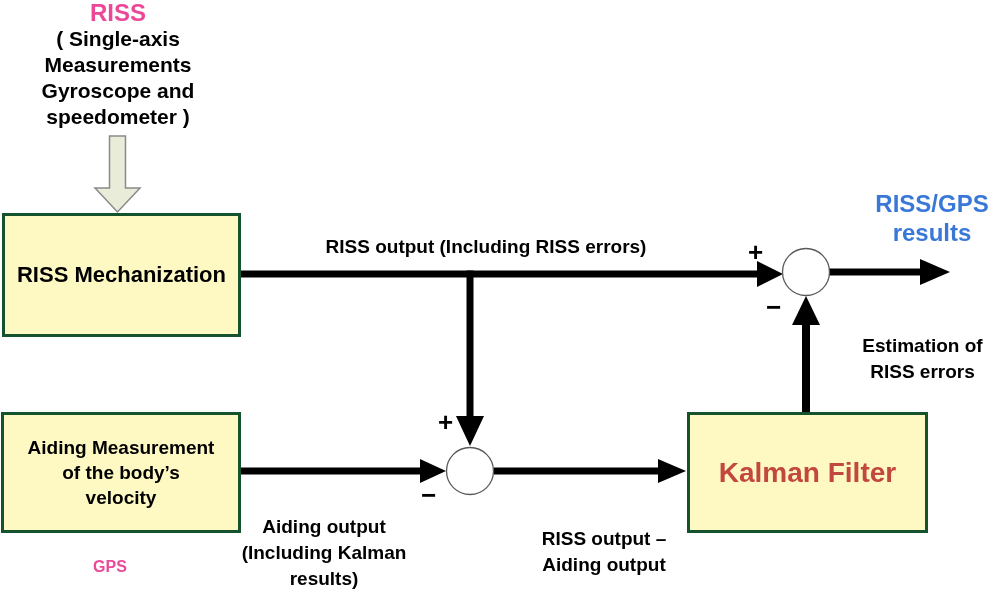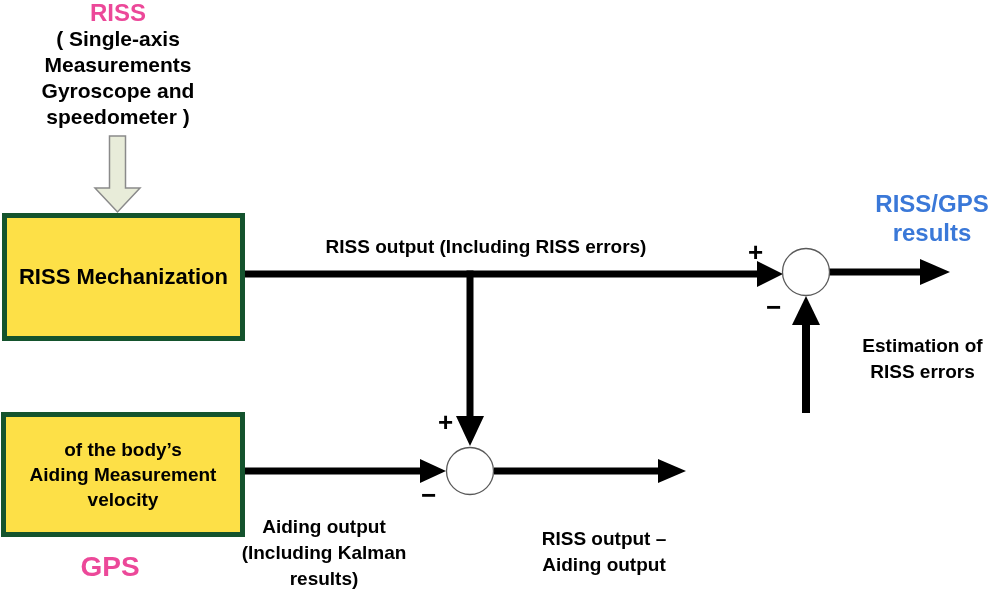--- a/index.html
+++ b/index.html
@@ -3,38 +3,38 @@
 <meta charset="utf-8">
 <style>
   html,body{margin:0;padding:0;background:#ffffff;}
   #stage{
     position:relative;width:1000px;height:595px;background:#ffffff;
     font-family:"Liberation Sans",sans-serif;font-weight:bold;color:#000;
     overflow:hidden;
   }
   svg.wires{position:absolute;left:0;top:0;z-index:1;}
   .box{
-    position:absolute;z-index:2;background:#fde047;border:5px solid #14532d;
+    position:absolute;z-index:2;background:#fef9c3;border:3px solid #14532d;
     display:flex;flex-direction:column;align-items:center;justify-content:center;
     text-align:center;white-space:nowrap;
   }
   .lbl{position:absolute;z-index:3;text-align:center;white-space:nowrap;}
   .navy{color:#ec4899;}
   .brightblue{color:#3a78d8;}
   .red{color:#c2473f;}
   .sign{position:absolute;z-index:3;font-size:26px;line-height:26px;}
   
   .riss-head-title{font-size:24px;line-height:26px;}
   .riss-head-line{font-size:21px;line-height:26px;}
   .mech-label{font-size:22px;line-height:24px;}
   .gps-line{font-size:19px;line-height:25px;}
   .kalman-label{font-size:28px;line-height:30px;}
   .flow-label{font-size:19px;line-height:26px;}
   .results-label{font-size:24px;line-height:29px;}
-  .gps-caption{font-size:28px;line-height:26px;}
+  .gps-caption{font-size:16px;line-height:26px;}
 </style>
 </head>
 <body>
 
 <div id="stage">
 
   <svg class="wires" width="1000" height="595" viewBox="0 0 1000 595">
 
     <polygon points="109.5,136 125.5,136 125.5,188 140,188 117.5,212 95,188 109.5,188" stroke="#8a8a8a" stroke-width="1.5" fill="#e8ecd9"></polygon>
 
@@ -66,27 +66,30 @@
     <div class="riss-head-line">Measurements</div>
     <div class="riss-head-line">Gyroscope and</div>
     <div class="riss-head-line">speedometer )</div>
   </div>
 
   <div class="box" style="left:2px;top:213px;width:233px;height:118px;">
     <div class="mech-label">RISS Mechanization</div>
   </div>
 
   <div class="box" style="left:1px;top:412px;width:234px;height:115px;">
+    <div class="gps-line">Aiding Measurement</div>
     <div class="gps-line">of the body’s</div>
-    <div class="gps-line">Aiding Measurement</div>
     <div class="gps-line">velocity</div>
   </div>
 
   <div class="lbl gps-caption navy" style="left:35px;top:554px;width:150px;">GPS</div>
 
+  <div class="box" style="left:687px;top:412px;width:235px;height:115px;">
+    <div class="kalman-label red">Kalman Filter</div>
+  </div>
 
   <div class="lbl flow-label" style="left:290px;top:234px;width:392px;">RISS output (Including RISS errors)</div>
 
   <div class="lbl flow-label" style="left:820px;top:333px;width:205px;">
     <div>Estimation of</div>
     <div>RISS errors</div>
   </div>
 
   <div class="lbl flow-label" style="left:224px;top:514px;width:200px;">
     <div>Aiding output</div>

